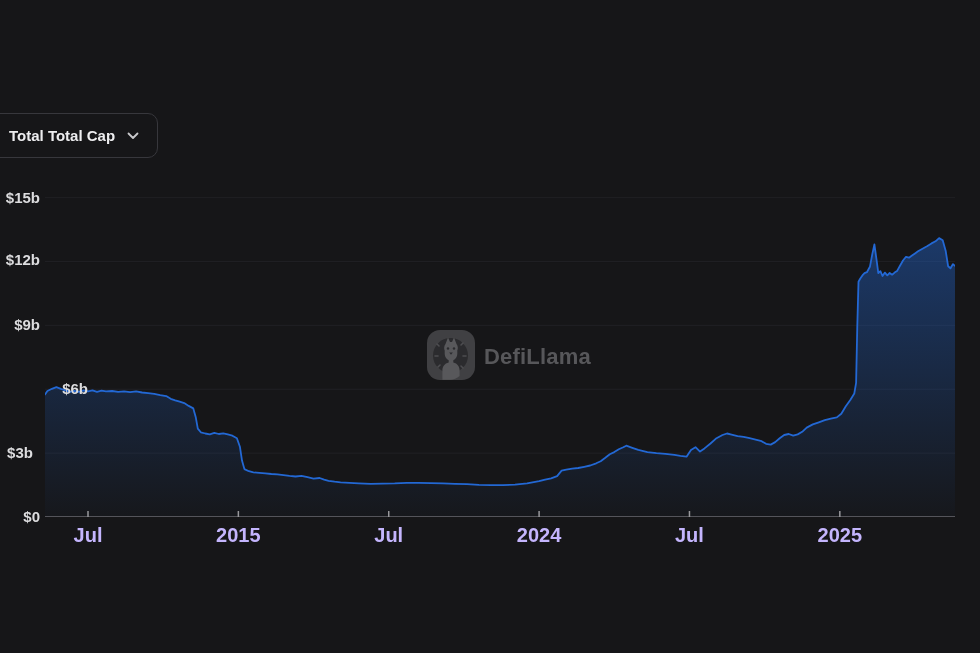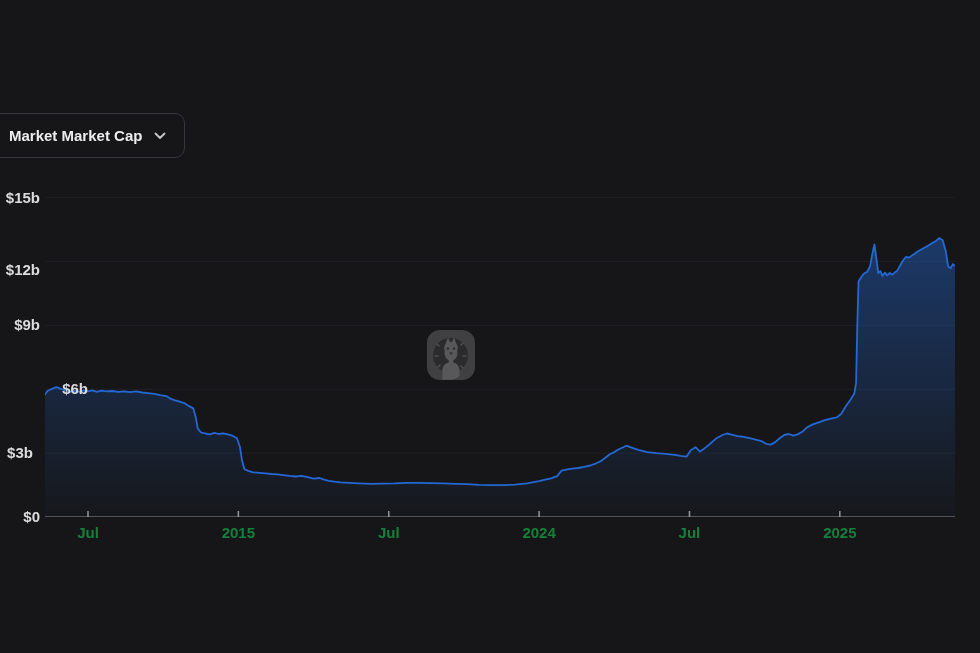--- a/index.html
+++ b/index.html
@@ -17,35 +17,35 @@
   }
   .metric-dropdown .chev{display:flex;align-items:center;}
   .chart-wrap{position:absolute;left:0;top:0;width:980px;height:653px;}
   .plot-svg{position:absolute;left:45px;top:187px;}
   .y-label{
     position:absolute;left:0;width:40px;text-align:right;
     color:#dcdcde;font-size:15px;font-weight:600;line-height:18px;
   }
   .x-label{
     position:absolute;top:524px;transform:translateX(-50%);
-    color:#15803d;font-size:15px;font-weight:600;
+    color:#c4b5fd;font-size:20px;font-weight:600;
   }
   .watermark{
     position:absolute;left:427px;top:332px;height:50px;
     display:flex;align-items:center;gap:9px;pointer-events:none;
   }
   .watermark .brand{
     color:#57575a;font-size:22px;font-weight:700;letter-spacing:.2px;
   }
 </style>
 </head>
 <body>
 
 <div class="metric-dropdown">
-  <span>Market Market Cap</span>
+  <span>Total Total Cap</span>
   <span class="chev">
     <svg width="12" height="8" viewBox="0 0 12 8">
         <path d="M1.5 1.5 L6 6 L10.5 1.5" fill="none" stroke="#c9c9cc" stroke-width="1.8" stroke-linecap="round" stroke-linejoin="round"></path>
       </svg>
   </span>
 </div>
 
 <div class="chart-wrap">
   <svg id="plot" class="plot-svg" width="910" height="330" viewBox="0 0 910 330">
       <defs>
@@ -64,21 +64,21 @@
       <line x1="0" x2="910" y1="329.5" y2="329.5" stroke="#54545a" stroke-width="1"></line>
       <line x1="43.003965631204096" x2="43.003965631204096" y1="324" y2="330.5" stroke="#98989c" stroke-width="1.5"></line>
       <line x1="193.3674818241948" x2="193.3674818241948" y1="324" y2="330.5" stroke="#98989c" stroke-width="1.5"></line>
       <line x1="343.7309980171855" x2="343.7309980171855" y1="324" y2="330.5" stroke="#98989c" stroke-width="1.5"></line>
       <line x1="494.09451421017627" x2="494.09451421017627" y1="324" y2="330.5" stroke="#98989c" stroke-width="1.5"></line>
       <line x1="644.458030403167" x2="644.458030403167" y1="324" y2="330.5" stroke="#98989c" stroke-width="1.5"></line>
       <line x1="794.8215465961576" x2="794.8215465961576" y1="324" y2="330.5" stroke="#98989c" stroke-width="1.5"></line>
     </svg>
   <div id="ylabels">
       <div class="y-label" style="top: 188.645px;">$15b</div>
-      <div class="y-label" style="top: 261px;">$12b</div>
+      <div class="y-label" style="top: 251px;">$12b</div>
       <div class="y-label" style="top: 316.387px;">$9b</div>
       <div class="y-label" style="top: 380.258px; padding-left: 48px;">$6b</div>
       <div class="y-label" style="top: 444.129px; text-align: center;">$3b</div>
       <div class="y-label" style="top: 508px;">$0</div>
     </div>
   <div id="xlabels">
       <div class="x-label" style="left: 88.004px;">Jul</div>
       <div class="x-label" style="left: 238.367px;">2015</div>
       <div class="x-label" style="left: 388.731px;">Jul</div>
       <div class="x-label" style="left: 539.095px;">2024</div>
@@ -99,13 +99,14 @@
         <line x1="36" y1="13" x2="34" y2="15"></line>
         <line x1="39" y1="26" x2="36" y2="26"></line>
         <line x1="36" y1="38" x2="34" y2="36"></line>
       </g>
       <path fill="#58585b" d="M18.5 14 L21 7.5 L23 12 L25 12 L27 7.5 L29.5 14 C31 16 31.2 18.5 30.3 20.5 L30.3 24 C30.3 27 28.5 29.2 26.3 30.2 L26.3 32.4 C30.5 33.4 32.6 36.4 32.6 40.4 L32.6 46 C30 48.3 26.3 49.6 23.5 49.7 L15.4 49.7 L15.4 40.4 C15.4 36.4 17.5 33.4 21.7 32.4 L21.7 30.2 C19.5 29.2 17.7 27 17.7 24 L17.7 20.5 C16.8 18.5 17 16 18.5 14 Z"></path>
       <circle cx="21" cy="18.5" r="1.2" fill="#2b2b2e"></circle>
       <circle cx="27" cy="18.5" r="1.2" fill="#2b2b2e"></circle>
       <path d="M22.2 22.5 L25.8 22.5 L24 24.8 Z" fill="#2b2b2e"></path>
     </svg>
   </span>
+  <span class="brand">DefiLlama</span>
 </div>
 
 </body></html>

